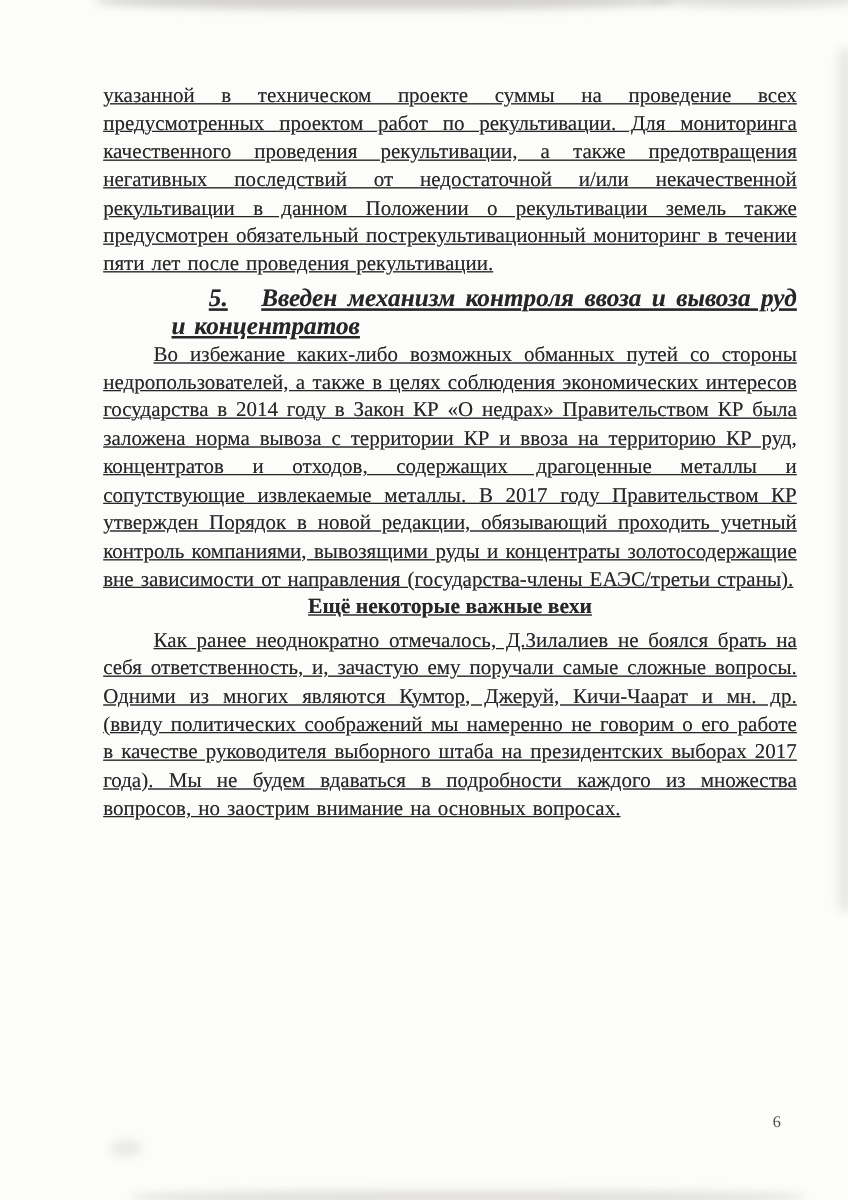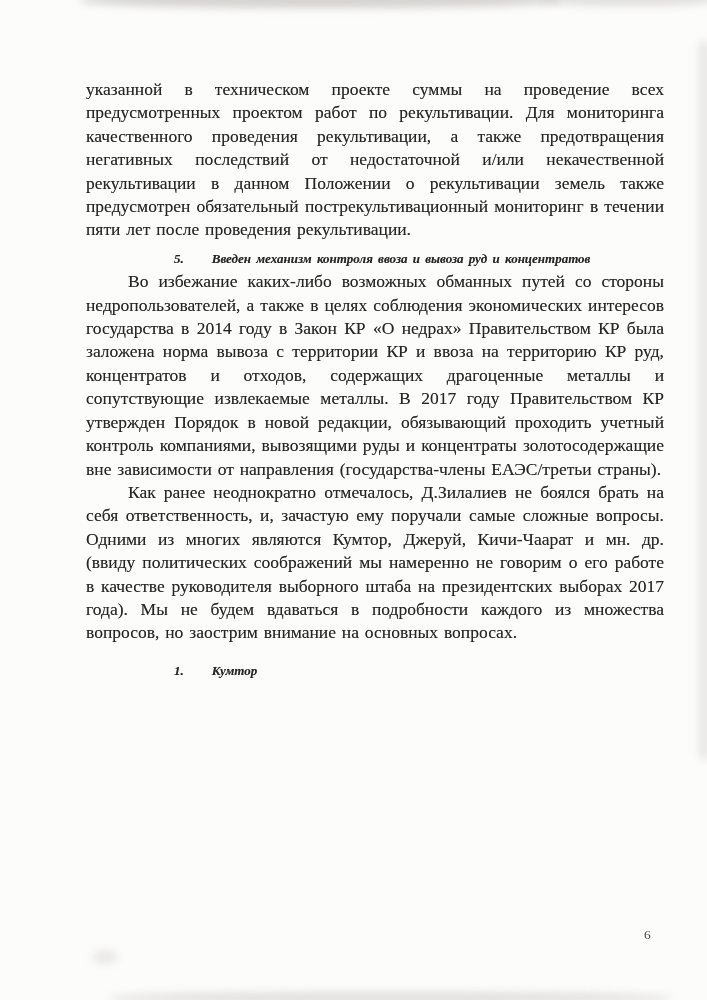--- a/index.html
+++ b/index.html
@@ -12,40 +12,41 @@
     width: 707px;
     height: 1000px;
     background: #fcfcfb;
     overflow: hidden;
     font-family: "Liberation Serif", "DejaVu Serif", serif;
     color: #262626;
   }
   .content {
     position: absolute;
     left: 86px;
-    top: 78px;
+    top: 68px;
     width: 578px;
+    text-decoration: underline;
   }
   .body-text {
     margin: 0;
     font-size: 17.5px;
     line-height: 23.4px;
     text-align: justify;
     text-indent: 42px;
     word-spacing: 1.5px;
     text-shadow: 0 0 0.4px rgba(30,30,30,0.45);
   }
   .no-indent { text-indent: 0; }
   .p-recult { margin-bottom: 5px; }
   .p-order2 { margin-bottom: 9px; }
   .section-heading {
     margin: 5px 0 0 0;
     padding-left: 57px;
     text-indent: 31px;
-    font-size: 13px;
+    font-size: 21px;
     line-height: 23.4px;
     font-weight: bold;
     font-style: italic;
     text-align: justify;
     word-spacing: 2px;
     text-shadow: 0 0 0.4px rgba(30,30,30,0.45);
   }
   .section-heading.kumtor { margin: 14px 0 5px 0; }
   .sec-gap {
     display: inline-block;
@@ -102,23 +103,23 @@
 
   <div class="content">
 
     <p class="body-text no-indent p-recult">указанной в техническом проекте суммы на проведение всех предусмотренных проектом работ по рекультивации. Для мониторинга качественного проведения рекультивации, а также предотвращения негативных последствий от недостаточной и/или некачественной рекультивации в данном Положении о рекультивации земель также предусмотрен обязательный пострекультивационный мониторинг в течении пяти лет после проведения рекультивации.</p>
 
     <h3 class="section-heading"><span>5.</span><span class="sec-gap"></span><span>Введен механизм контроля ввоза и вывоза руд и концентратов</span></h3>
 
     <p class="body-text">Во избежание каких-либо возможных обманных путей со стороны недропользователей, а также в целях соблюдения экономических интересов государства в 2014 году в Закон КР «О недрах» Правительством КР была заложена норма вывоза с территории КР и ввоза на территорию КР руд, концентратов и отходов, содержащих драгоценные металлы и сопутствующие извлекаемые металлы. В 2017 году Правительством КР утвержден Порядок в новой редакции, обязывающий проходить учетный контроль компаниями, вывозящими руды и концентраты золотосодержащие вне зависимости от направления (государства-члены ЕАЭС/третьи страны).</p>
 
 
+    <h3 class="center-heading">Ещё некоторые важные вехи</h3>
 
     <p class="body-text">Как ранее неоднократно отмечалось, Д.Зилалиев не боялся брать на себя ответственность, и, зачастую ему поручали самые сложные вопросы. Одними из многих являются Кумтор, Джеруй, Кичи-Чаарат и мн. др. (ввиду политических соображений мы намеренно не говорим о его работе в качестве руководителя выборного штаба на президентских выборах 2017 года). Мы не будем вдаваться в подробности каждого из множества вопросов, но заострим внимание на основных вопросах.</p>
 
-    <h3 class="section-heading kumtor"><span>1.</span><span class="sec-gap"></span><span>Кумтор</span></h3>
 
 
   </div>
 
   <div class="page-number">6</div>
 
 </div>
 
 </body></html>

